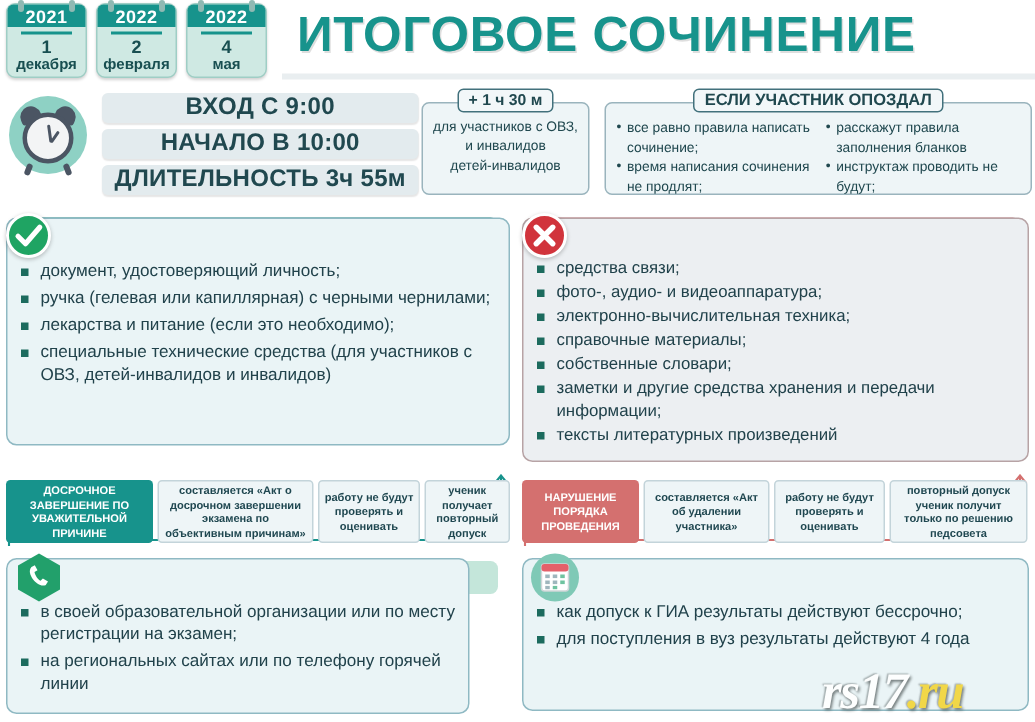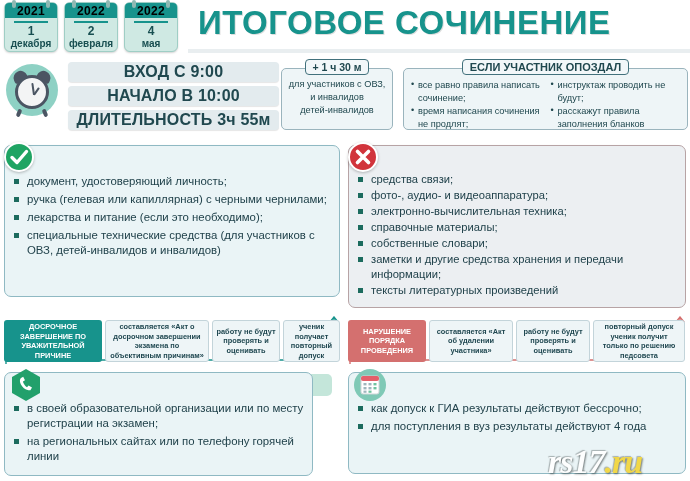--- a/index.html
+++ b/index.html
@@ -18,21 +18,21 @@
   .cal {
     width: 54px; height: 50px;
     background: #cfe9e3;
     border: 1.5px solid #9fcec5;
     border-radius: 6px;
     position: relative;
     text-align: center;
     box-shadow: 0 1px 2px rgba(0,0,0,.18);
   }
   .cal .cal-top {
-    background: #17938c; color: #000000;
+    background: #17938c; color: #ffffff;
     font-size: 12px; font-weight: bold; line-height: 14px;
     border-radius: 4px 4px 0 0;
     padding-top: 1px; letter-spacing: .3px;
   }
   .cal .rings { position: absolute; top: -3px; left: 0; width: 100%; }
   .cal .ring {
     position: absolute; width: 4px; height: 8px;
     background: #8fb9b3; border-radius: 2px; top: 0;
   }
   .cal .ring.l { left: 7px; }
@@ -274,22 +274,22 @@
     <div>детей-инвалидов</div>
   </div>
 
   <div class="late-tag">ЕСЛИ УЧАСТНИК ОПОЗДАЛ</div>
   <div class="late-box">
     <ul class="late-col">
       <li>все равно правила написать сочинение;</li>
       <li>время написания сочинения не продлят;</li>
     </ul>
     <ul class="late-col">
+      <li>расскажут правила заполнения бланков</li>
       <li>инструктаж проводить не будут;</li>
-      <li>расскажут правила заполнения бланков</li>
     </ul>
   </div>
 
   <div class="panel allow">
     <div class="bar-head">
       <span>ЧТО МОЖНО ВЗЯТЬ С СОБОЙ НА ЭКЗАМЕН</span>
     </div>
     <span class="badge ok">
       <svg width="26" height="26" viewBox="0 0 26 26">
         <path d="M6 13.5 L11 18.5 L20.5 7.5" stroke="#ffffff" stroke-width="3.4" fill="none" stroke-linecap="round" stroke-linejoin="round"></path>

